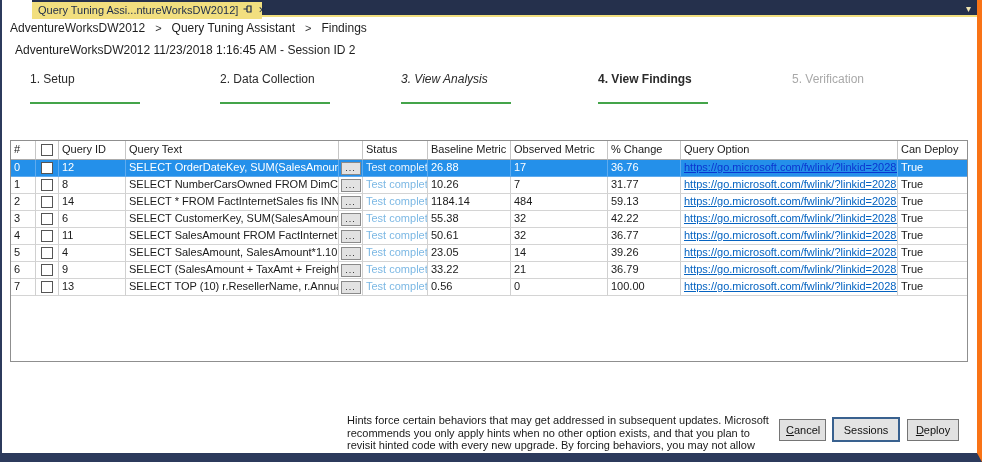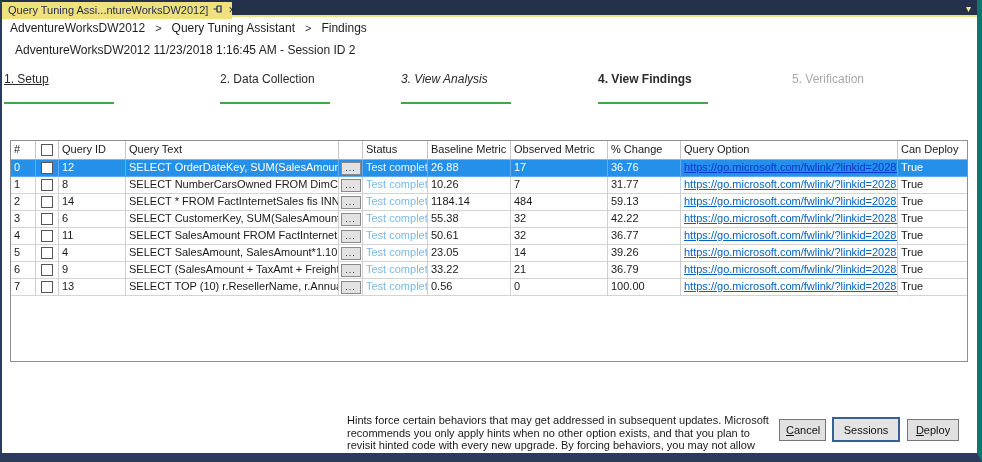--- a/index.html
+++ b/index.html
@@ -1,20 +1,20 @@
 <!DOCTYPE html>
 <html><head>
 <meta charset="utf-8">
 <style>
   html,body{margin:0;padding:0;background:#3c3c3c;}
   *{box-sizing:border-box;}
   .window{
     position:relative;width:982px;height:462px;background:#fff;
-    border-left:2px solid #2c3a5c;border-right:5px solid #0f766e;border-bottom:9px solid #2c3a5c;
-    font-family:"Liberation Sans",sans-serif;color:#1a1a1a;overflow:hidden;
+    border-left:2px solid #2c3a5c;border-right:5px solid #f97316;border-bottom:9px solid #2c3a5c;
+    font-family:"Liberation Sans",sans-serif;color:#1a1a1a;overflow:hidden;padding-left:30px;
   }
   
   .tabstrip{position:relative;height:17px;background:#25304c;border-bottom:2px solid #f2df7f;}
   .tab{display:inline-flex;align-items:center;gap:5px;height:17px;background:#f2df7f;
        padding:0 5px 0 6px;color:#1c2b4a;font-size:11px;cursor:pointer;max-width:230px;}
   .tab .t-title{white-space:nowrap;}
   .tab .pin,.tab .close{font-size:9px;line-height:9px;color:#1c2b4a;cursor:pointer;}
   .menu-arrow{position:absolute;right:6px;top:3px;font-size:10px;color:#efe3b0;cursor:pointer;}
   
   .breadcrumb{position:absolute;left:8px;top:21px;font-size:12px;color:#1e1e1e;}
@@ -69,21 +69,21 @@
       <span class="close">✕</span>
     </div>
     <span class="menu-arrow">▾</span>
   </div>
 
   <div class="breadcrumb" id="breadcrumb"><span class="bc-item">AdventureWorksDW2012</span><span class="bc-sep">&gt;</span><span class="bc-item">Query Tuning Assistant</span><span class="bc-sep">&gt;</span><span class="bc-item">Findings</span></div>
 
   <div class="session">AdventureWorksDW2012 11/23/2018 1:16:45 AM - Session ID 2</div>
 
   <div id="steps">
-      <div class="step complete" style="left: 2px; text-decoration: underline;">
+      <div class="step complete" style="left: 28px;">
         <div class="step-label">1. Setup</div>
         <div class="step-line"></div>
       </div>
       <div class="step complete" style="left: 218px;">
         <div class="step-label">2. Data Collection</div>
         <div class="step-line"></div>
       </div>
       <div class="step complete" style="left: 399px; font-style: italic;">
         <div class="step-label">3. View Analysis</div>
         <div class="step-line"></div>

